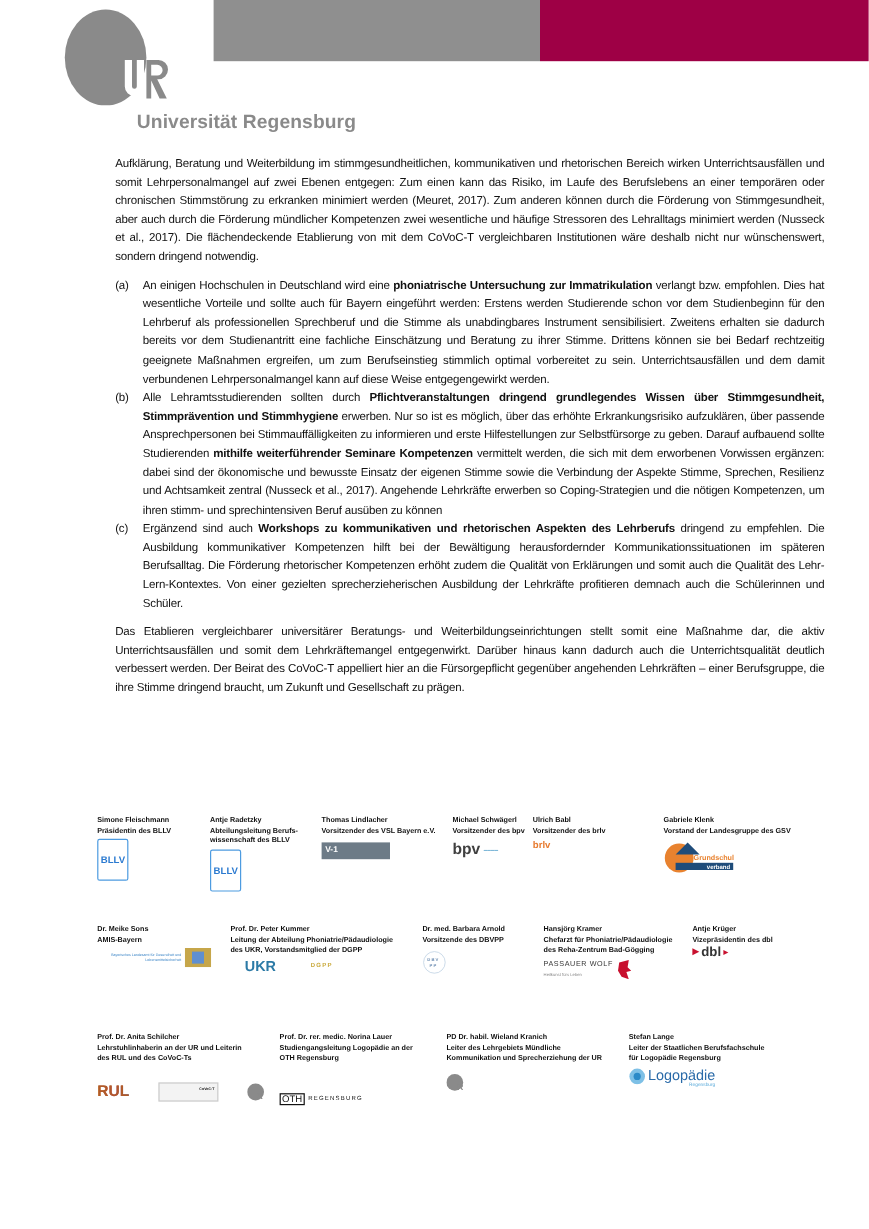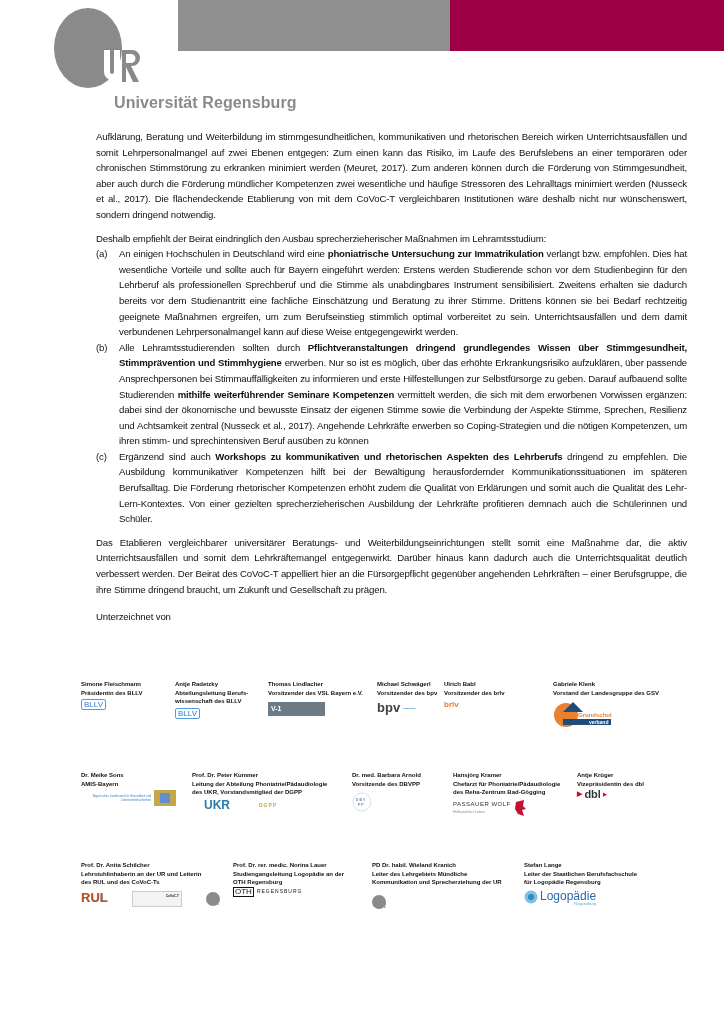--- a/index.html
+++ b/index.html
@@ -14,21 +14,21 @@
     .para1 { margin-bottom: 8px !important; }
     .list { margin: 0; padding: 0; list-style: none; }
     .list li { position: relative; padding-left: 23px; }
     .list .marker { position: absolute; left: 0; top: 0; }
     .para-end { margin-top: 8px !important; }
     .signed { margin-top: 12px !important; }
     b { font-weight: bold; }
 
     .sig { position: absolute; font-size: 6px; line-height: 8.6px; font-weight: bold; color: #111; }
     .sig .l { display: block; white-space: nowrap; }
-    .bllv { border: 1.5px solid #4d9be0; color: #2b7ad0; font-weight: normal; font-size: 8px; line-height: 9px; padding: 0 2px; border-radius: 2px; display: inline-block; }
+    .bllv { border: 1.5px solid #4d9be0; color: #2b7ad0; font-weight: bold; font-size: 8px; line-height: 9px; padding: 12px 2px; border-radius: 2px; display: inline-block; }
     .vsl { background: #6d7b87; color: #fff; font-size: 7px; font-weight: bold; width: 54px; height: 14px; line-height: 14px; padding-left: 3px; }
     .bpv { color: #404040; font-weight: bold; font-size: 13px; line-height: 13px; }
     .bpv-txt { color: #7fb8d8; font-size: 3px; line-height: 4px; width: 40px; }
     .brlv { color: #e77a2e; font-weight: bold; font-size: 8px; }
     .small-gray { color: #999; font-size: 3px; line-height: 4px; }
   </style>
 </head>
 <body>
 
 <div class="bar-gray"></div>
@@ -37,37 +37,35 @@
 <svg class="logo" viewBox="0 0 120 82">
   <ellipse cx="48" cy="42" rx="34" ry="40" fill="#8a8a8a"></ellipse>
   <rect x="58" y="40" width="5" height="0" fill="#fff"></rect>
   <path d="M64 44 v22 a8 8 0 0 0 16 0 v-22 h-6 v22 a2 2 0 0 1 -4 0 v-22 z" fill="#fff"></path>
   <path d="M82 44 h10 a8 8 0 0 1 0 16 h-1 l8 16 h-6 l-7 -15 v15 h-4 z M86 48 v9 h5 a4.5 4.5 0 0 0 0 -9 z" fill="#8a8a8a"></path>
 </svg>
 <div class="uni-name">Universität Regensburg</div>
 
 <div class="content">
   <p class="para1">Aufklärung, Beratung und Weiterbildung im stimmgesundheitlichen, kommunikativen und rhetorischen Bereich wirken Unterrichtsausfällen und somit Lehrpersonalmangel auf zwei Ebenen entgegen: Zum einen kann das Risiko, im Laufe des Berufslebens an einer temporären oder chronischen Stimmstörung zu erkranken minimiert werden (Meuret, 2017). Zum anderen können durch die Förderung von Stimmgesundheit, aber auch durch die Förderung mündlicher Kompetenzen zwei wesentliche und häufige Stressoren des Lehralltags minimiert werden (Nusseck et al., 2017). Die flächendeckende Etablierung von mit dem CoVoC-T vergleichbaren Institutionen wäre deshalb nicht nur wünschenswert, sondern dringend notwendig.</p>
-  <p>Deshalb empfiehlt der Beirat eindringlich den Ausbau sprecherzieherischer Maßnahmen im Lehramtsstudium:</p>
   <ul class="list">
     <li>
       <span class="marker">(a)</span>
       <span>An einigen Hochschulen in Deutschland wird eine </span><b>phoniatrische Untersuchung zur Immatrikulation</b><span> verlangt bzw. empfohlen. Dies hat wesentliche Vorteile und sollte auch für Bayern eingeführt werden: Erstens werden Studierende schon vor dem Studienbeginn für den Lehrberuf als professionellen Sprechberuf und die Stimme als unabdingbares Instrument sensibilisiert. Zweitens erhalten sie dadurch bereits vor dem Studienantritt eine fachliche Einschätzung und Beratung zu ihrer Stimme. Drittens können sie bei Bedarf rechtzeitig geeignete Maßnahmen ergreifen, um zum Berufseinstieg stimmlich optimal vorbereitet zu sein. Unterrichtsausfällen und dem damit verbundenen Lehrpersonalmangel kann auf diese Weise entgegengewirkt werden.</span>
     </li>
     <li>
       <span class="marker">(b)</span>
       <span>Alle Lehramtsstudierenden sollten durch </span><b>Pflichtveranstaltungen dringend grundlegendes Wissen über Stimmgesundheit, Stimmprävention und Stimmhygiene</b><span> erwerben. Nur so ist es möglich, über das erhöhte Erkrankungsrisiko aufzuklären, über passende Ansprechpersonen bei Stimmauffälligkeiten zu informieren und erste Hilfestellungen zur Selbstfürsorge zu geben. Darauf aufbauend sollte Studierenden </span><b>mithilfe weiterführender Seminare Kompetenzen</b><span> vermittelt werden, die sich mit dem erworbenen Vorwissen ergänzen: dabei sind der ökonomische und bewusste Einsatz der eigenen Stimme sowie die Verbindung der Aspekte Stimme, Sprechen, Resilienz und Achtsamkeit zentral (Nusseck et al., 2017). Angehende Lehrkräfte erwerben so Coping-Strategien und die nötigen Kompetenzen, um ihren stimm- und sprechintensiven Beruf ausüben zu können</span>
     </li>
     <li>
       <span class="marker">(c)</span>
       <span>Ergänzend sind auch </span><b>Workshops zu kommunikativen und rhetorischen Aspekten des Lehrberufs</b><span> dringend zu empfehlen. Die Ausbildung kommunikativer Kompetenzen hilft bei der Bewältigung herausfordernder Kommunikationssituationen im späteren Berufsalltag. Die Förderung rhetorischer Kompetenzen erhöht zudem die Qualität von Erklärungen und somit auch die Qualität des Lehr-Lern-Kontextes. Von einer gezielten sprecherzieherischen Ausbildung der Lehrkräfte profitieren demnach auch die Schülerinnen und Schüler.</span>
     </li>
   </ul>
   <p class="para-end">Das Etablieren vergleichbarer universitärer Beratungs- und Weiterbildungseinrichtungen stellt somit eine Maßnahme dar, die aktiv Unterrichtsausfällen und somit dem Lehrkräftemangel entgegenwirkt. Darüber hinaus kann dadurch auch die Unterrichtsqualität deutlich verbessert werden. Der Beirat des CoVoC-T appelliert hier an die Fürsorgepflicht gegenüber angehenden Lehrkräften – einer Berufsgruppe, die ihre Stimme dringend braucht, um Zukunft und Gesellschaft zu prägen.</p>
-  <p class="signed">Unterzeichnet von</p>
 </div>
 
 <div class="sig" style="left:81px;top:680px">
   <span class="l">Simone Fleischmann</span>
   <span class="l">Präsidentin des BLLV</span>
   <span class="bllv" style="margin-top:2px">BLLV</span>
 </div>
 <div class="sig" style="left:175px;top:680px">
   <span class="l">Antje Radetzky</span>
   <span class="l">Abteilungsleitung Berufs-</span>
@@ -154,34 +152,34 @@
     <span style="color:#c8102e;font-size:7px">▶</span>
     <span style="font-size:11px;font-weight:bold;color:#333">dbl</span>
     <span style="color:#c8102e;font-size:5px">▶</span>
   </div>
 </div>
 
 <div class="sig" style="left:81px;top:861px">
   <span class="l">Prof. Dr. Anita Schilcher</span>
   <span class="l">Lehrstuhlinhaberin an der UR und Leiterin</span>
   <span class="l">des RUL und des CoVoC-Ts</span>
-  <div style="display:flex;align-items:center;gap:24px;margin-top:4px">
+  <div style="display:flex;align-items:center;gap:24px;margin-top:15px">
     <span style="font-size:13px;font-weight:bold;background:linear-gradient(90deg,#e09a1a,#c83a7a,#3a7ac8);-webkit-background-clip:text;color:#b05a2a">RUL</span>
     <span style="display:inline-block;width:46px;height:14px;border:1px solid #ccc;background:#f3f3f3;font-size:3px;text-align:right;padding-right:2px">CoVoC-T</span>
     <svg width="16" height="16">
         <circle cx="7" cy="8" r="7" fill="#8a8a8a"></circle>
         <text x="8" y="14" font-size="7" font-weight="bold" fill="#8a8a8a" font-family="Liberation Sans, sans-serif">R</text>
       </svg>
   </div>
 </div>
 <div class="sig" style="left:233px;top:861px">
   <span class="l">Prof. Dr. rer. medic. Norina Lauer</span>
   <span class="l">Studiengangsleitung Logopädie an der</span>
   <span class="l">OTH Regensburg</span>
-  <div style="display:flex;gap:3px;margin-top:0">
+  <div style="display:flex;align-items:center;gap:3px;margin-top:24px">
     <span style="border:1px solid #111;font-size:8px;font-weight:normal;padding:0 1px">OTH</span>
     <span style="font-size:5px;letter-spacing:1px;font-weight:normal">REGENSBURG</span>
   </div>
 </div>
 <div class="sig" style="left:372px;top:861px">
   <span class="l">PD Dr. habil. Wieland Kranich</span>
   <span class="l">Leiter des Lehrgebiets Mündliche</span>
   <span class="l">Kommunikation und Sprecherziehung der UR</span>
   <svg width="18" height="16" style="margin-top:7px">
       <circle cx="7" cy="8" r="7" fill="#8a8a8a"></circle>

